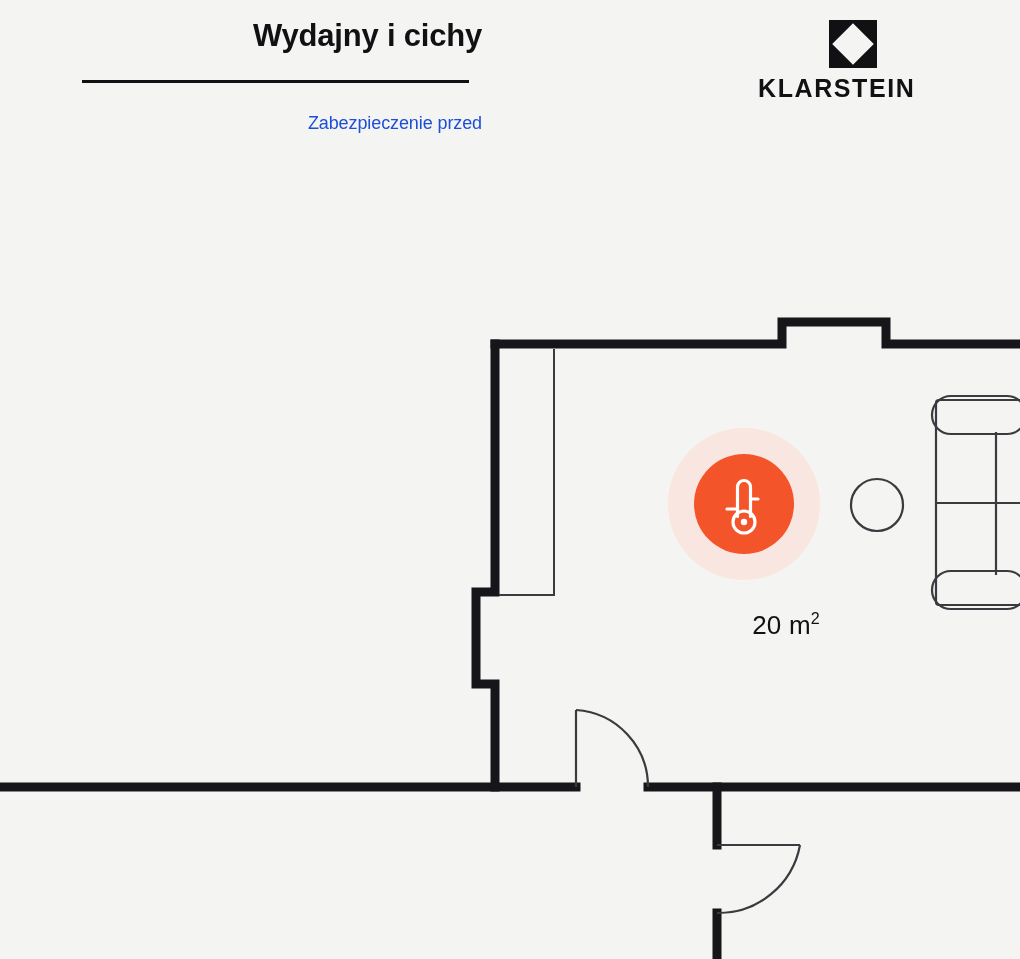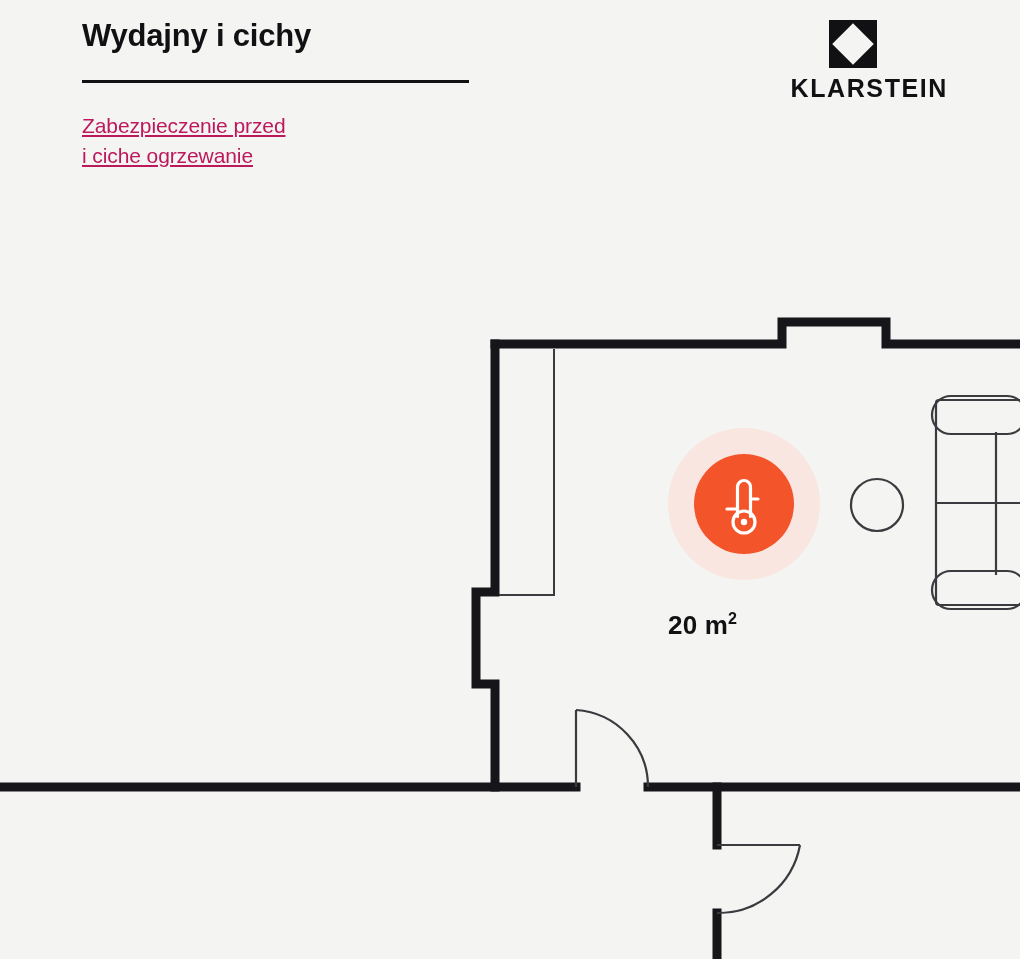--- a/index.html
+++ b/index.html
@@ -22,54 +22,54 @@
     height: 959px;
     background: #f4f4f2;
   }
 
   
   .copy-block {
     position: absolute;
     left: 82px;
     top: 18px;
     width: 400px;
+    text-align: right;
   }
   .headline {
     font-size: 31px;
     font-weight: 700;
     letter-spacing: -0.2px;
     line-height: 1.15;
     margin: 0;
     color: #111114;
     white-space: nowrap;
   }
   .rule {
     margin-top: 26px;
     width: 387px;
     height: 3px;
     background: #111114;
   }
   .body-copy {
     margin-top: 28px;
-    font-size: 21px;
+    font-size: 18px;
     line-height: 1.44;
     font-weight: 400;
-    color: #be185d;
+    color: #1d4ed8;
     letter-spacing: -0.1px;
-    text-decoration: underline;
   }
   .body-copy .ln { display: block; white-space: nowrap; }
 
   
   .brand {
     position: absolute;
     right: 72px;
     top: 20px;
     width: 190px;
-    text-align: right;
+    text-align: left;
   }
   .brand-mark {
     width: 48px;
     height: 48px;
     margin: 0 auto 8px auto;
     display: block;
   }
   .brand-word {
     font-size: 25px;
     font-weight: 700;
@@ -116,39 +116,38 @@
     top: 26px;
     width: 100px;
     height: 100px;
   }
 
   .area-label {
     position: absolute;
     left: 668px;
     top: 610px;
     width: 152px;
-    text-align: left;
+    text-align: right;
     font-size: 26px;
-    font-weight: 700;
+    font-weight: 400;
     color: #111114;
     letter-spacing: 0.2px;
   }
   .area-label sup { font-size: 0.62em; vertical-align: super; line-height: 0; }
 </style>
 </head>
 <body>
 
 <div id="stage">
 
   <div class="copy-block">
     <h1 class="headline">Wydajny i cichy</h1>
     <div class="rule"></div>
     <div class="body-copy">
       <span class="ln">Zabezpieczenie przed</span>
-      <span class="ln">i ciche ogrzewanie</span>
     </div>
   </div>
 
   <div class="brand">
     <svg class="brand-mark" viewBox="0 0 48 48">
       <path d="M0 0 H48 V48 H0 Z M24 3.2 L44.8 24 L24 44.8 L3.2 24 Z" fill="#111114" fill-rule="evenodd"></path>
     </svg>
     <div class="brand-word">KLARSTEIN</div>
   </div>
 

